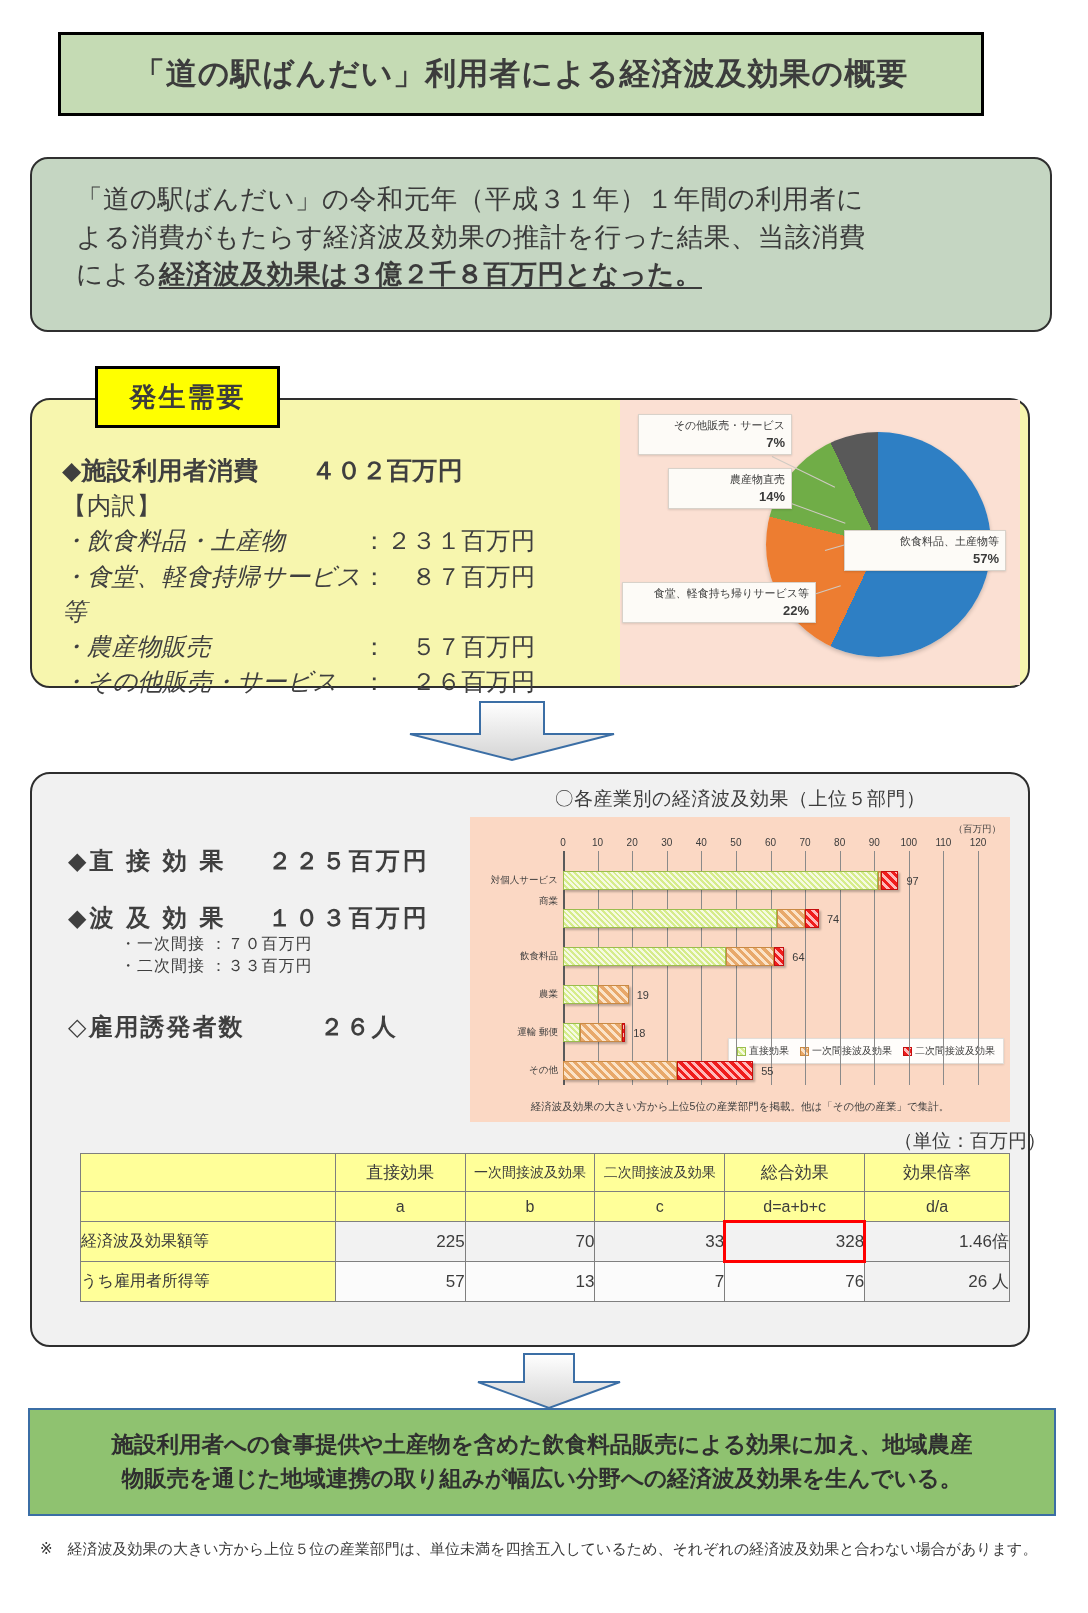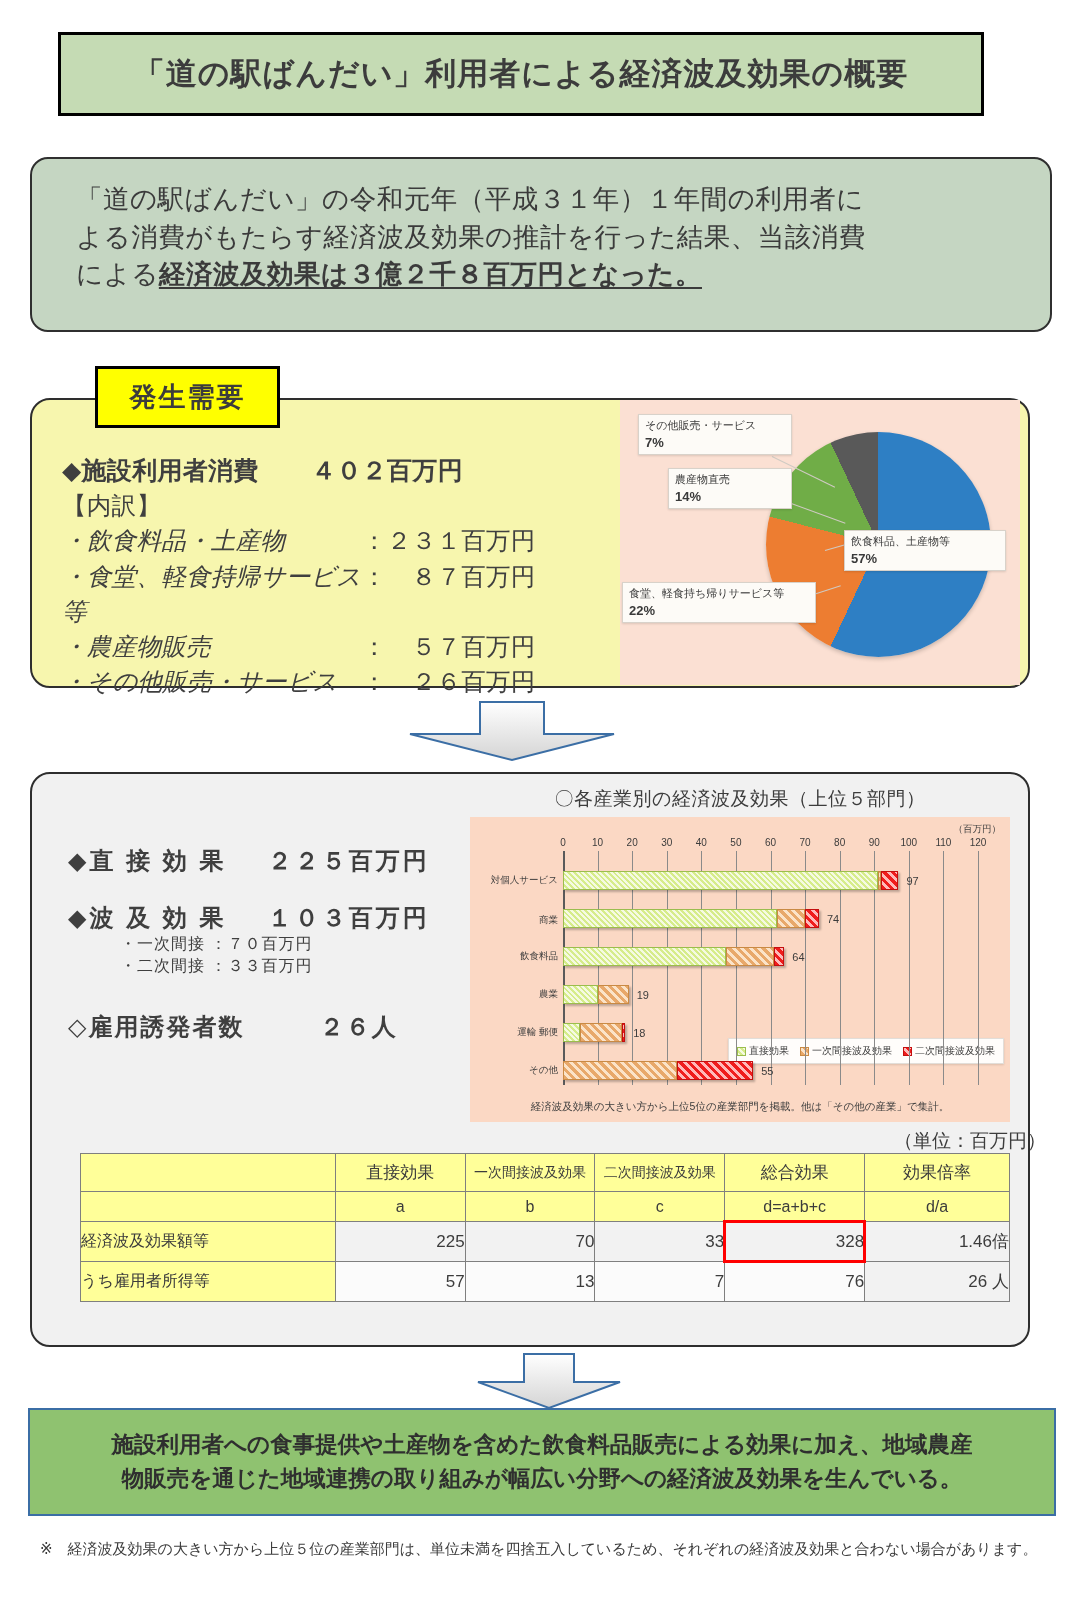--- a/index.html
+++ b/index.html
@@ -68,21 +68,21 @@
     position:absolute;left:146px;top:32px;width:225px;height:225px;border-radius:50%;
     background:conic-gradient(
       #2e7fc4 0deg 205.2deg,
       #ed7d31 205.2deg 284.4deg,
       #70ad47 284.4deg 334.8deg,
       #595959 334.8deg 360deg);
     box-shadow:0 2px 4px rgba(0,0,0,.2);
   }
   .pie-callout{
     position:absolute;background:#fdfbf7;border:1px solid #d8d2ca;
-    font-size:11px;color:#3a3a3a;text-align:left;padding:4px 6px 3px;
+    font-size:11px;color:#3a3a3a;text-align:right;padding:4px 6px 3px;
     line-height:1.25;box-shadow:0 1px 2px rgba(0,0,0,.12);
   }
   .pie-callout b{display:block;font-size:13px;margin-top:2px;}
   .co-other{left:18px;top:14px;width:140px;}
   .co-noudo{left:48px;top:68px;width:110px;}
   .co-shoku{left:2px;top:182px;width:180px;}
   .co-inshoku{left:224px;top:130px;width:148px;}
   .leader{position:absolute;background:#cfcac3;height:1px;transform-origin:left center;}
 
   
@@ -349,21 +349,21 @@
         <div class="bc-grid" style="left: 473.417px;"></div>
         <div class="bc-axis-num" style="left: 508px;">120</div>
         <div class="bc-grid" style="left: 508px;"></div>
         <div class="bc-cat" style="left: 8px; width: 80px; top: 63px;">対個人サービス</div>
         <div class="bc-bar" style="left: 93px; top: 54px;">
           <div class="seg seg-direct" style="width: 314.708px;"></div>
           <div class="seg seg-first" style="width: 3.45833px;"></div>
           <div class="seg seg-second" style="width: 17.2917px;"></div>
         </div>
         <div class="bc-val" style="left: 436.458px; top: 64px;">97</div>
-        <div class="bc-cat" style="left: 8px; width: 80px; top: 103px;">商業</div>
+        <div class="bc-cat" style="left: 8px; width: 80px; top: 84px;">商業</div>
         <div class="bc-bar" style="left: 93px; top: 92px;">
           <div class="seg seg-direct" style="width: 214.417px;"></div>
           <div class="seg seg-first" style="width: 27.6667px;"></div>
           <div class="seg seg-second" style="width: 13.8333px;"></div>
         </div>
         <div class="bc-val" style="left: 356.917px; top: 102px;">74</div>
         <div class="bc-cat" style="left: 8px; width: 80px; top: 139px;">飲食料品</div>
         <div class="bc-bar" style="left: 93px; top: 130px;">
           <div class="seg seg-direct" style="width: 162.542px;"></div>
           <div class="seg seg-first" style="width: 48.4167px;"></div>

